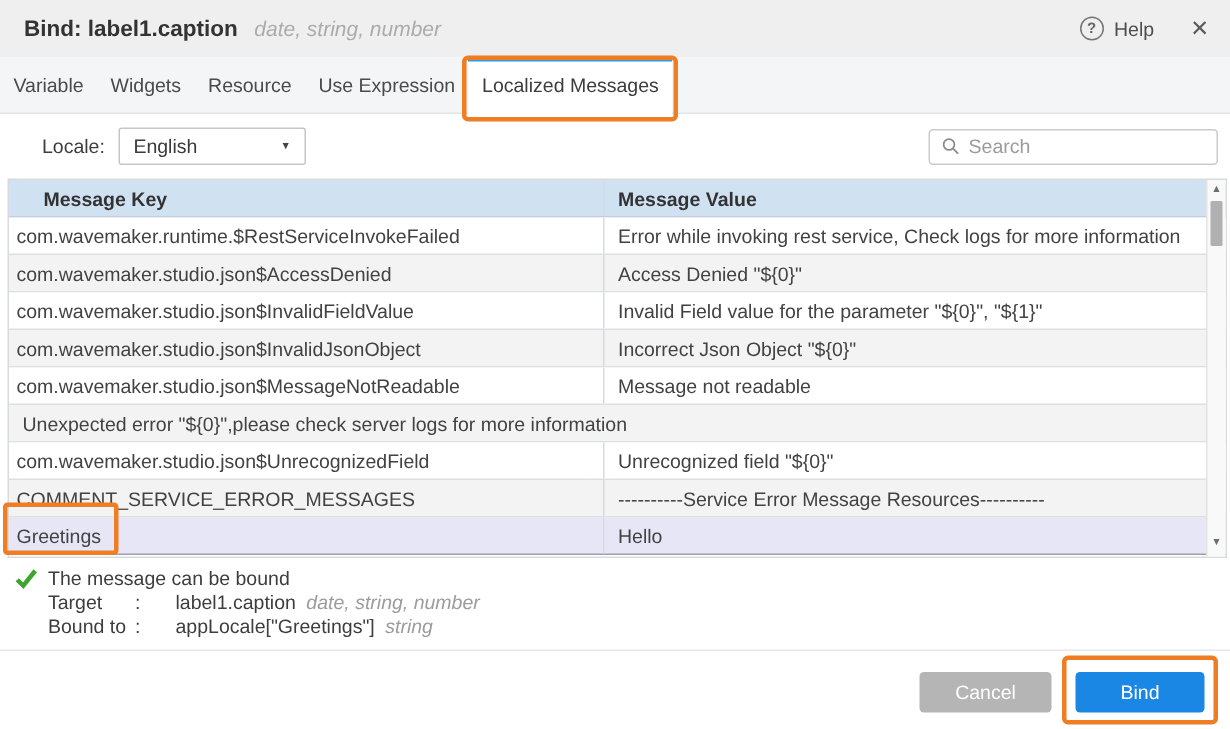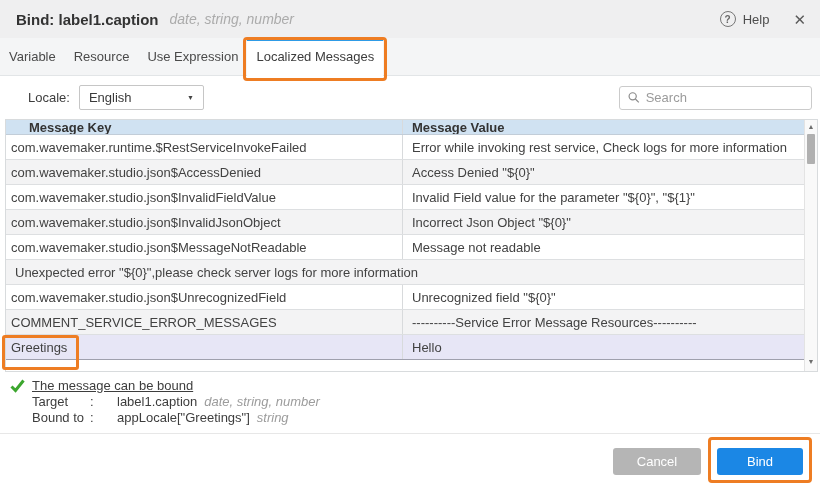--- a/index.html
+++ b/index.html
@@ -65,21 +65,21 @@
   .search input {
     border:none; outline:none; width:100%; font-family:inherit; font-size:13px; color:#444;
   }
   .search input::placeholder { color:#9b9b9b; }
   
   .tablewrap {
     position:absolute; left:5px; top:119px; width:813px; height:253px;
     border:1px solid #d8dbdd; background:#fff;
   }
   .thead {
-    display:flex; height:15px; background:#d0e2f2; border-bottom:1px solid #c2cdd8;
+    display:flex; height:25px; background:#d0e2f2; border-bottom:1px solid #c2cdd8;
     font-weight:bold; color:#333;
   }
   .thead .cell.key { padding-left:23px; }
   .trow {
     display:flex; height:25px; border-bottom:1px solid #dddfe1;
     background:#fff; color:#424242; cursor:pointer;
   }
   .trow:nth-child(even) { background:#f3f3f4; }
   .trow.selected { background:#e7e6f6; border-bottom:1px solid #9fa0ad; }
   .cell { display:flex; align-items:center; overflow:hidden; white-space:nowrap; }
@@ -99,21 +99,21 @@
   .vscroll .arrow.down { bottom:3px; }
   .vscroll .thumb {
     position:absolute; top:14px; left:2px; width:8px; height:30px;
     background:#b0b0b0; border-radius:1px; cursor:pointer;
   }
   
   .status { position:absolute; left:0; top:378px; width:820px; }
   .status .line { display:flex; align-items:center; line-height:15px; margin-bottom:1px; }
   .status .line1 { padding-left:10px; }
   .status .check { width:22px; display:flex; align-items:center; }
-  .status .msg { color:#3d3d3d;text-decoration:underline; }
+  .status .msg { color:#3d3d3d; }
   .status .kv { padding-left:32px; }
   .status .klabel { width:58px; flex:none; }
   .status .colon { width:27px; flex:none; }
   .status .val { color:#3d3d3d; }
   .status .types { font-style:italic; color:#9c9c9c; margin-left:7px; }
   .sep { position:absolute; left:0; top:433px; width:820px; border-top:1px solid #e7e7e7; }
   
   .btn {
     position:absolute; top:448px; height:27px; border:none; border-radius:3px;
     color:#fff; font-family:inherit; font-size:13px; cursor:pointer;
@@ -133,20 +133,21 @@
     <span class="spacer"></span>
     <span class="help-wrap">
       <span class="help-circle">?</span>
       <span>Help</span>
     </span>
     <span class="close-x">✕</span>
   </div>
 
   <div class="tabbar">
     <div class="tab"><span>Variable</span></div>
+    <div class="tab"><span>Widgets</span></div>
     <div class="tab"><span>Resource</span></div>
     <div class="tab"><span>Use Expression</span></div>
     <div class="tab active">
       <span class="topbar"></span>
       <span>Localized Messages</span>
       <span class="annot"></span>
     </div>
   </div>
 
   <div class="toolbar">

